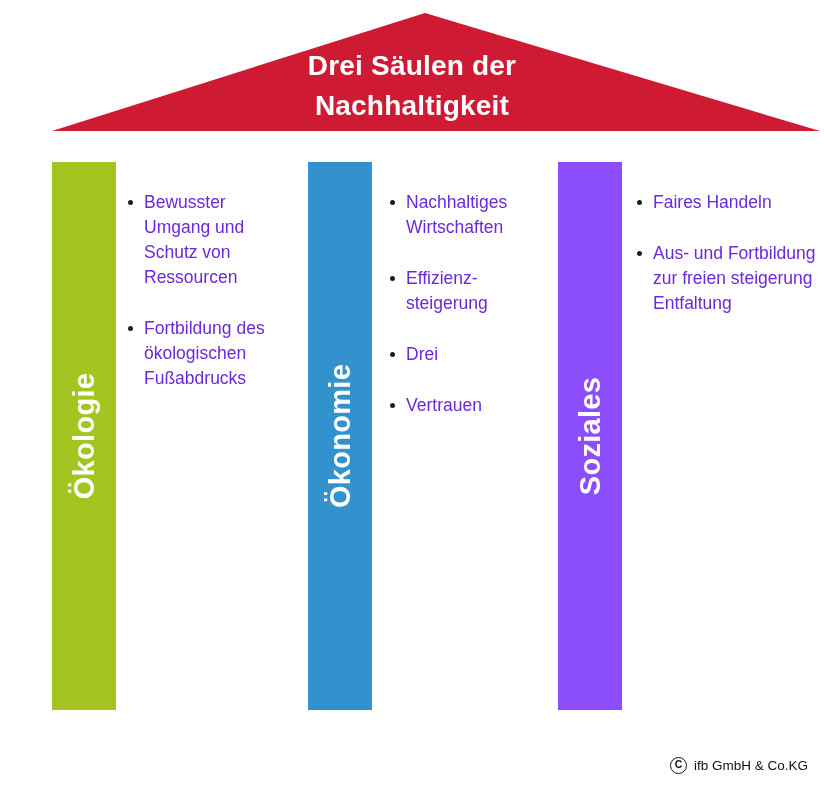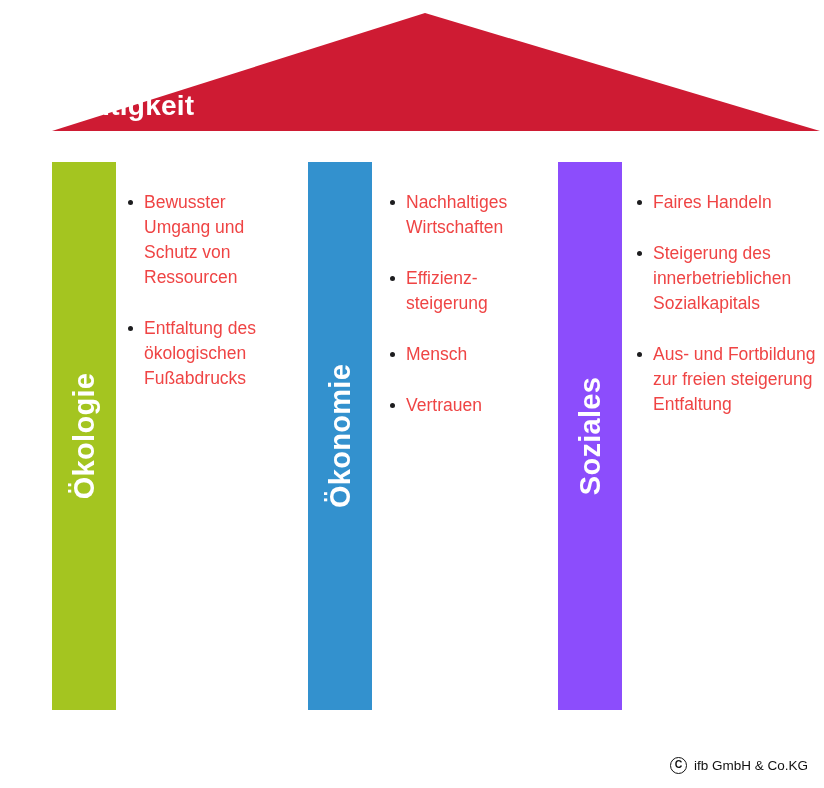--- a/index.html
+++ b/index.html
@@ -26,21 +26,21 @@
     left: 0;
     top: 0;
     width: 824px;
     height: 140px;
   }
   .roof-title {
     position: absolute;
     left: 0;
     top: 46px;
     width: 824px;
-    text-align: left;
+    text-align: center;
     color: #ffffff;
     font-size: 28px;
     font-weight: bold;
     line-height: 40px;
     letter-spacing: 0.2px;
     pointer-events: none;
   }
   .roof-title .l2 { display: block; }
 
   
@@ -66,21 +66,21 @@
   #pillar-oekonomie { left: 308px; }
   #pillar-soziales  { left: 558px; }
 
   
   .bullets {
     position: absolute;
     top: 190px;
     list-style: none;
     margin: 0;
     padding: 0;
-    color: #ef4444;
+    color: #6d28d9;
     font-size: 17.5px;
     line-height: 25px;
   }
   .bullets li {
     position: relative;
     padding-left: 16px;
     margin-bottom: 26px;
   }
   .bullets li::before {
     content: "";
@@ -130,39 +130,38 @@
   <div class="roof-title" style="color: rgb(255, 255, 255);">
     <span>Drei Säulen der</span>
     <span class="l2">Nachhaltigkeit</span>
   </div>
 
   <div class="pillar" id="pillar-oekologie" style="background: rgb(164, 197, 32);">
     <span class="vlabel" style="color: rgb(255, 255, 255);">Ökologie</span>
   </div>
   <ul class="bullets" id="bullets-oekologie">
     <li>Bewusster Umgang und Schutz von Ressourcen</li>
-    <li>Entfaltung des ökologischen Fußabdrucks</li>
+    <li>Fortbildung des ökologischen Fußabdrucks</li>
   </ul>
 
   <div class="pillar" id="pillar-oekonomie" style="background: rgb(51, 145, 206);">
     <span class="vlabel" style="color: rgb(255, 255, 255);">Ökonomie</span>
   </div>
   <ul class="bullets" id="bullets-oekonomie">
     <li>Nachhaltiges Wirtschaften</li>
     <li>Effizienz-<br>steigerung</li>
-    <li>Mensch</li>
+    <li>Drei</li>
     <li>Vertrauen</li>
   </ul>
 
   <div class="pillar" id="pillar-soziales" style="background: rgb(140, 77, 252);">
     <span class="vlabel" style="color: rgb(255, 255, 255);">Soziales</span>
   </div>
   <ul class="bullets" id="bullets-soziales">
     <li>Faires Handeln</li>
-    <li>Steigerung des innerbetrieblichen Sozialkapitals</li>
     <li>Aus- und Fortbildung zur freien steigerung Entfaltung</li>
   </ul>
 
   <div class="footer">
     <span class="copy-icon">C</span>
     <span>ifb GmbH &amp; Co.KG</span>
   </div>
 
 </div>
 

